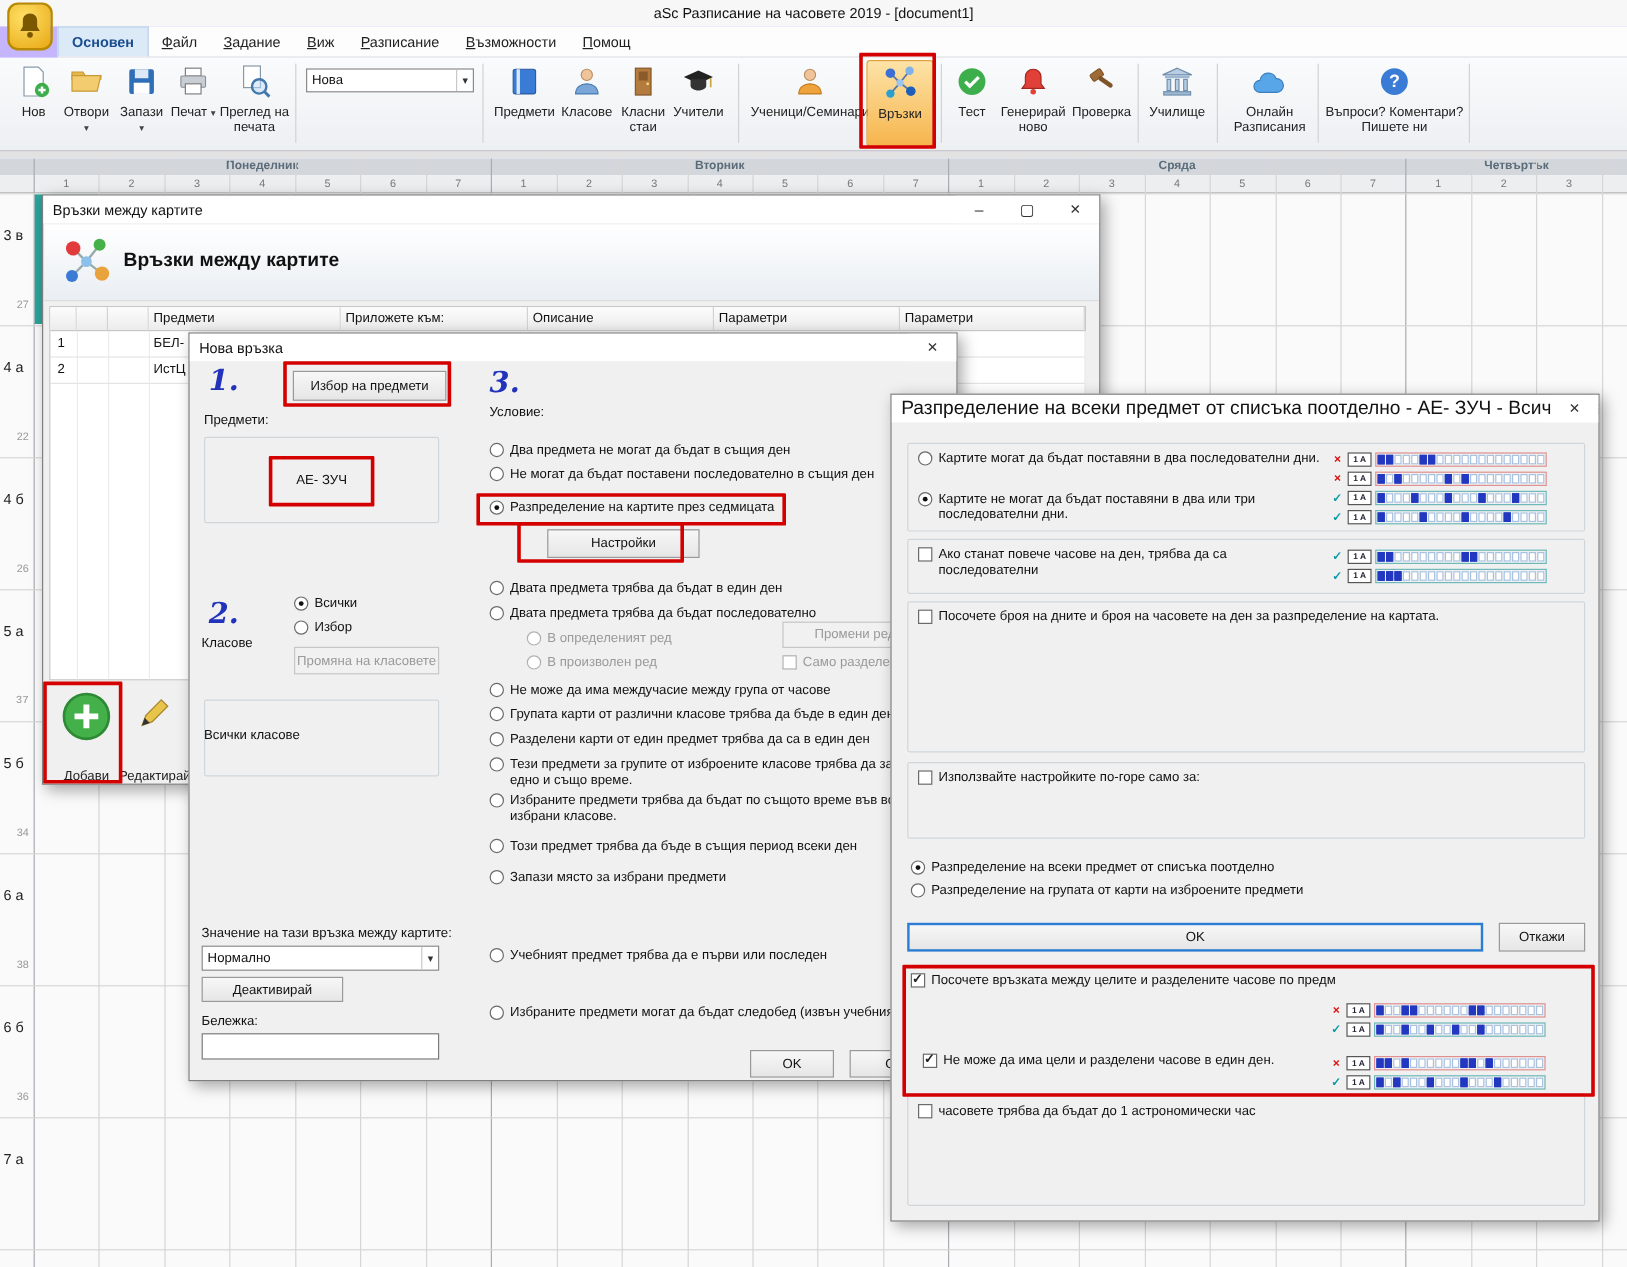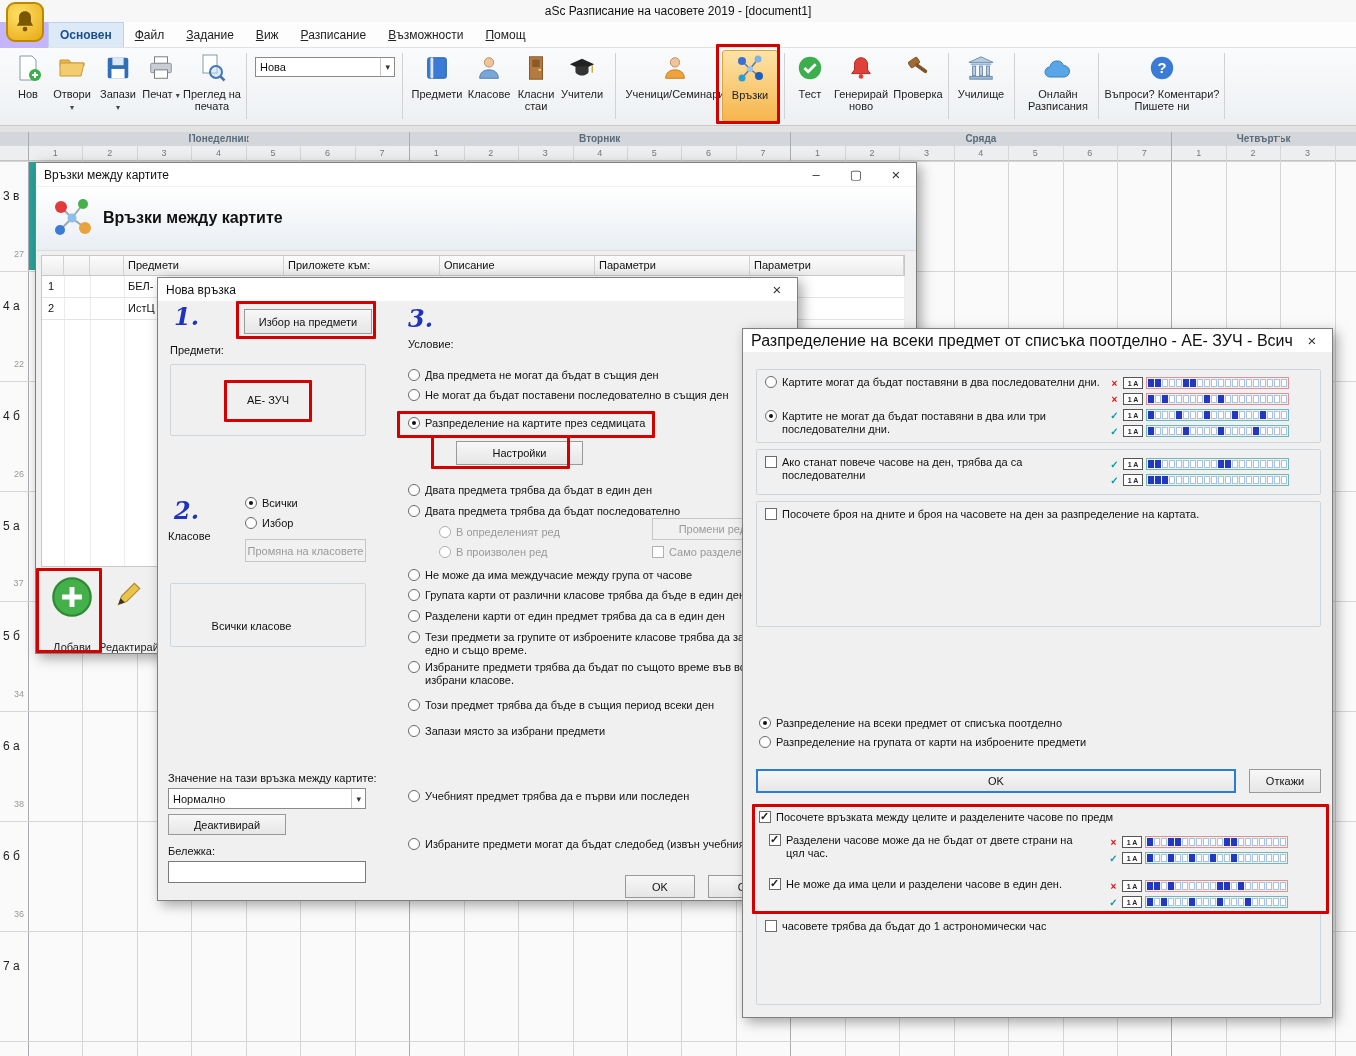--- a/index.html
+++ b/index.html
@@ -472,21 +472,21 @@
     <div class="opt" style="left:87px;top:219px">
       <span class="radio sel"></span>
       <span class="lbl">Всички</span>
     </div>
     <div class="opt" style="left:87px;top:239px">
       <span class="radio"></span>
       <span class="lbl">Избор</span>
     </div>
     <div class="btn dis" style="left:87px;top:261px;width:121px;height:23px">Промяна на класовете</div>
     <div class="grp" style="left:12px;top:305px;width:196px;height:64px"></div>
-    <div class="slabel" style="left:12px;top:342px;width:163px;text-align:center">Всички класове</div>
+    <div class="slabel" style="left:12px;top:329px;width:163px;">Всички класове</div>
 
     <div class="slabel" style="left:10px;top:494px">Значение на тази връзка между картите:</div>
     <div class="field" style="left:10px;top:510px;width:198px;height:21px">
       <span>Нормално</span>
       <span class="caret">▾</span>
     </div>
     <div class="btn" style="left:10px;top:536px;width:118px;height:21px">Деактивирай</div>
     <div class="slabel" style="left:10px;top:567px">Бележка:</div>
     <div class="input" style="left:10px;top:583px;width:198px;height:22px"></div>
 
@@ -754,40 +754,42 @@
         </div>
     </div>
 
     <div class="grp" style="left:13px;top:172px;width:565px;height:126px">
       <div class="opt" style="left:8px;top:6px;width:545px">
         <span class="cb"></span>
         <span class="lbl">Посочете броя на дните и броя на часовете на ден за разпределение на картата.</span>
       </div>
     </div>
 
+    <div class="grp" style="left:13px;top:306px;width:565px;height:64px">
+      <div class="opt" style="left:8px;top:6px;width:545px">
+        <span class="cb"></span>
+        <span class="lbl">Използвайте настройките по-горе само за:</span>
+      </div>
+    </div>
 
     <div class="opt" style="left:16px;top:388px">
       <span class="radio sel"></span>
       <span class="lbl">Разпределение на всеки предмет от списъка поотделно</span>
     </div>
     <div class="opt" style="left:16px;top:407px">
       <span class="radio"></span>
       <span class="lbl">Разпределение на групата от карти на изброените предмети</span>
     </div>
 
     <div class="btn focus" style="left:13px;top:440px;width:480px;height:24px">OK</div>
     <div class="btn" style="left:506px;top:440px;width:72px;height:24px">Откажи</div>
 
     <div class="opt" style="left:16px;top:482px;width:430px">
       <span class="cb on"></span>
       <span class="lbl">Посочете връзката между целите и разделените часове по предм</span>
-    </div>
-    <div class="opt" style="left:26px;top:505px;width:320px">
-      <span class="cb on"></span>
-      <span class="lbl wrap">Разделени часове може да не бъдат от двете страни на цял час.</span>
     </div>
     <div class="mgbox" style="left:365px;top:505px">
         <div class="mgrow">
           <span class="mgmark x">×</span>
           <span class="mgcard">1 A</span>
           <span class="mgstrip x">
             <span class="mgcell on"></span>
             <span class="mgcell"></span>
             <span class="mgcell"></span>
             <span class="mgcell on"></span>

